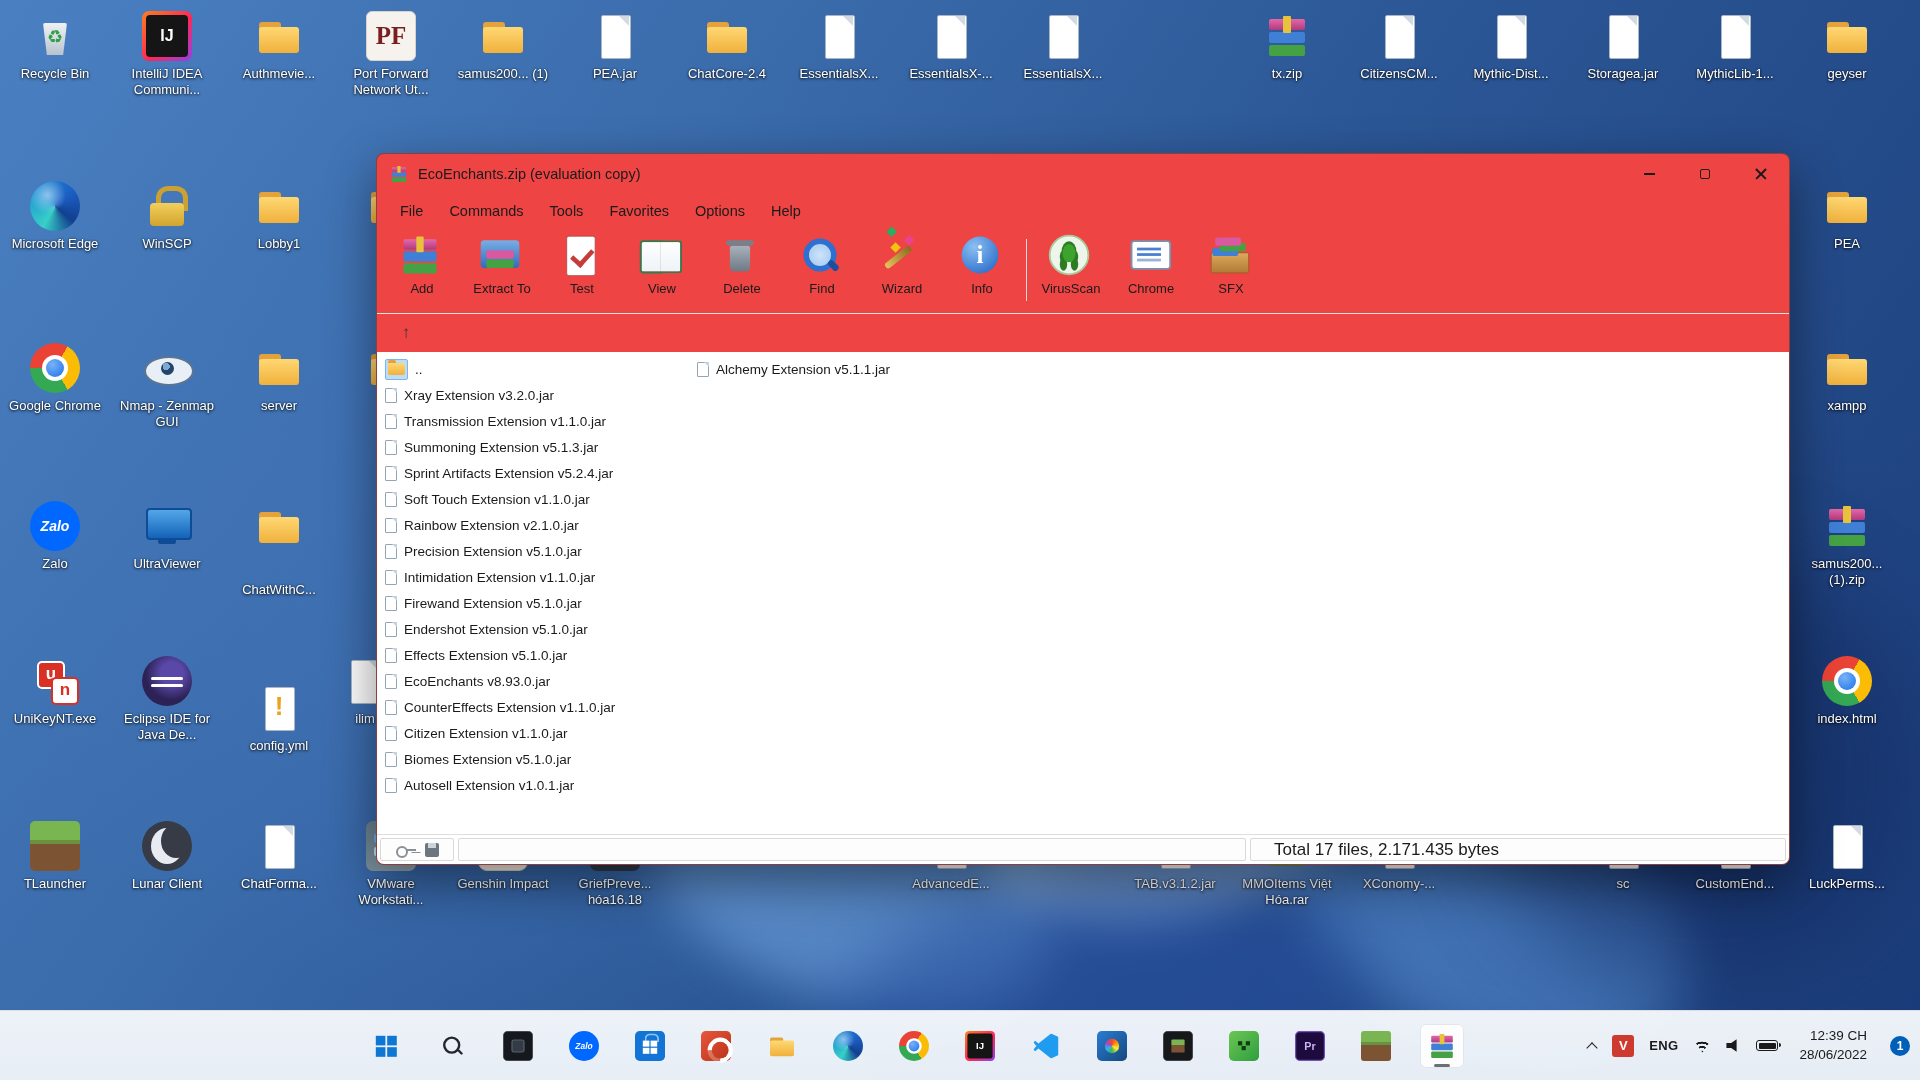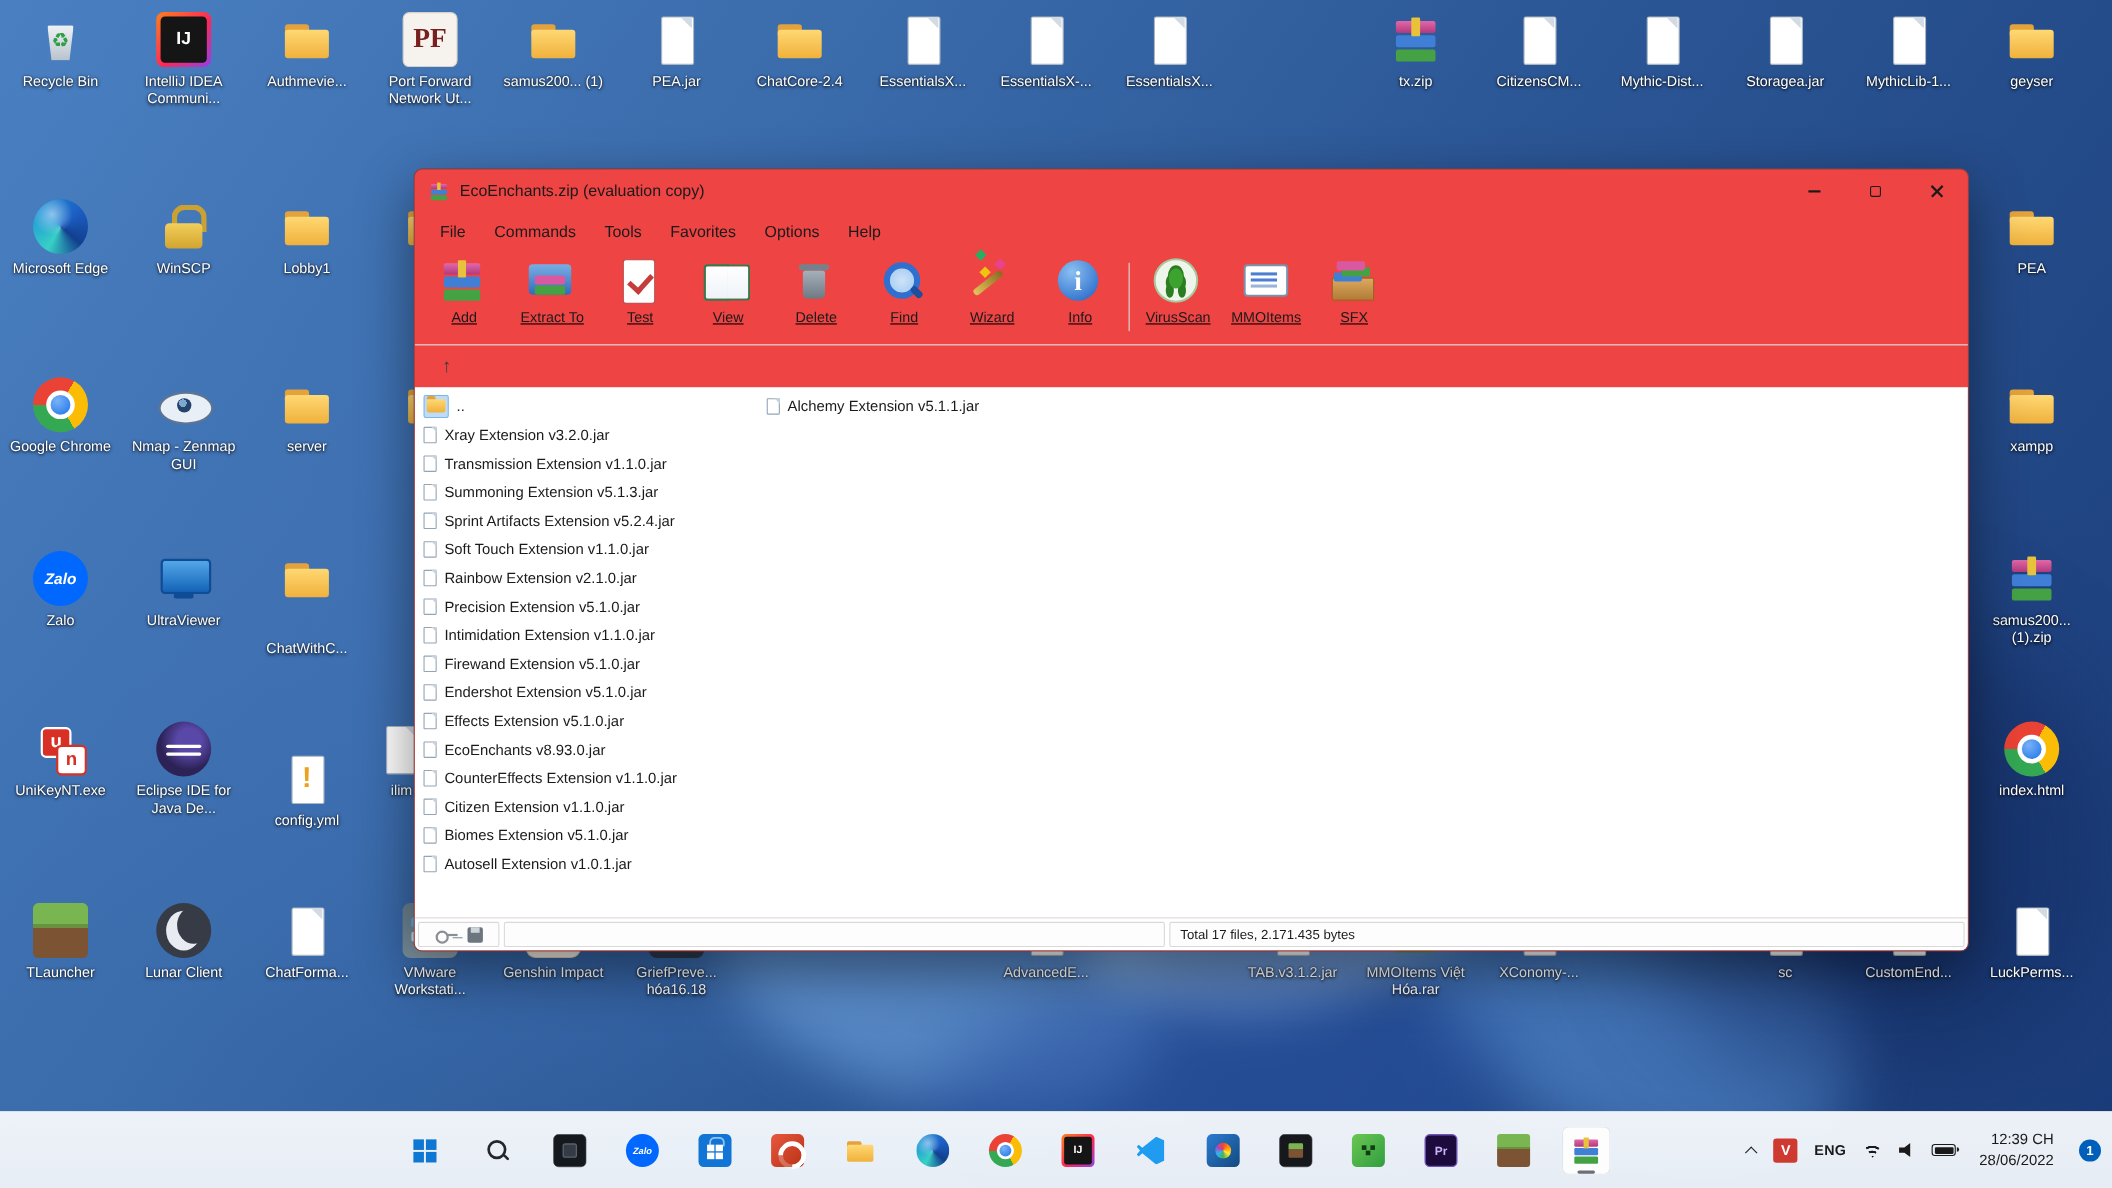--- a/index.html
+++ b/index.html
@@ -125,41 +125,41 @@
   .title { margin-left:9px; font-size:14.5px; color:#1a1a1a; }
   .win-controls { margin-left:auto; display:flex; height:100%; }
   .wc { width:56px; height:100%; display:flex; align-items:center; justify-content:center; position:relative; }
   .wc-min { width:11px; height:1.6px; background:#1a1a1a; }
   .wc-max { width:10px; height:10px; border:1.3px solid #1a1a1a; border-radius:2px; }
   .wc-x1,.wc-x2 { position:absolute; width:14px; height:1.6px; background:#1a1a1a; }
   .wc-x1 { transform:rotate(45deg); } .wc-x2 { transform:rotate(-45deg); }
   .menubar { height:34px; display:flex; align-items:center; padding-left:10px; flex:none; }
   .menu-item { padding:7px 13px; font-size:14.5px; color:#1a1a1a; border-radius:3px; }
   .toolbar { height:86px; display:flex; align-items:flex-start; padding:3px 0 0 5px; border-bottom:1px solid #e4e4e4; flex:none; }
-  .tb-btn { width:80px; height:80px; display:flex; flex-direction:column; align-items:center; padding-top:3px; border-radius:4px;text-decoration:underline; }
+  .tb-btn { width:80px; height:80px; display:flex; flex-direction:column; align-items:center; padding-top:3px; border-radius:4px; }
   .tb-glyph { display:flex; align-items:center; justify-content:center; margin-bottom:1px; }
   .tb-label { font-size:13px; color:#1a1a1a; }
   .tb-divider { width:1px; height:62px; background:#dcdcdc; margin:8px 4px 0 4px; }
   .uprow { height:38px; display:flex; align-items:center; padding-left:14px; flex:none; }
   .upbtn { width:30px; height:26px; display:flex; align-items:center; justify-content:center; border-radius:3px; }
   .uparrow { font-size:17px; color:#3a3a3a; }
   .filelist { flex:1; position:relative; background:#fff; }
   .fcol { position:absolute; top:4px; width:308px; }
   .c1 { left:4px; } .c2 { left:316px; }
   .fitem { height:26px; display:flex; align-items:center; gap:7px; padding-left:4px; font-size:13.5px; color:#1a1a1a; white-space:nowrap; }
   .fico { display:inline-block; width:12px; height:15px; background:#fff; border:1px solid #93a5b5; border-radius:1px; position:relative; flex:none; }
   .fico::after { content:""; position:absolute; right:-1px; top:-1px; border-top:5px solid #c7d2dd; border-left:5px solid transparent; }
   .fico-folder { display:inline-block; width:17px; height:12px; border-radius:2px; background:linear-gradient(#ffd873,#f0b13c); position:relative; flex:none; }
   .fico-folder::before { content:""; position:absolute; left:0; top:-3px; width:8px; height:3px; background:#e3a23b; border-radius:2px 2px 0 0; }
   .fsel { display:inline-flex; align-items:center; justify-content:center; width:23px; height:21px; background:#bcdcf8; border:1px solid #7fb4e8; border-radius:2px; flex:none; }
   .statusbar { height:30px; border-top:1px solid #dedede; display:flex; align-items:stretch; padding:3px; gap:4px; flex:none; background:#fff; }
   .st-box { border:1px solid #d9d9d9; border-radius:2px; background:#fdfdfd; display:flex; align-items:center; }
   .st-icons { width:74px; justify-content:center; gap:9px; }
   .st-mid { flex:1; }
-  .st-total { width:723px; padding-left:9px; font-size:12px; color:#1a1a1a; }
+  .st-total { width:536px; padding-left:23px; font-size:17px; color:#1a1a1a; }
   .st-key { display:inline-block; width:20px; height:12px; position:relative; }
   .st-key::before { content:""; position:absolute; left:0; top:2px; width:8px; height:8px; border:2.5px solid #8a8f96; border-radius:50%; }
   .st-key::after { content:""; position:absolute; left:10px; top:5px; width:10px; height:2.5px; background:#8a8f96; box-shadow:5px 2.5px 0 -0.5px #8a8f96; }
   .st-disk { display:inline-block; width:14px; height:14px; background:#6c7680; border-radius:2px; position:relative; }
   .st-disk::after { content:""; position:absolute; left:3px; top:0; width:8px; height:5px; background:#cdd4da; }
 
   
   .taskbar { position:absolute; left:0; right:0; bottom:0; height:70px; z-index:10;
     background:linear-gradient(rgba(243,247,251,.97),rgba(237,242,248,.97)); border-top:1px solid rgba(0,0,0,.06); }
   .tb-icons { position:absolute; left:364px; top:13px; display:flex; gap:22px; }
@@ -570,21 +570,21 @@
         <div class="tb-btn">
           <div class="tb-glyph s46">
             <div class="icbox ic-virusscan"></div>
           </div>
           <div class="tb-label">VirusScan</div>
         </div>
         <div class="tb-btn">
           <div class="tb-glyph s46">
             <div class="icbox ic-comment"></div>
           </div>
-          <div class="tb-label">MMOItems</div>
+          <div class="tb-label">Chrome</div>
         </div>
         <div class="tb-btn">
           <div class="tb-glyph s46">
             <div class="icbox ic-sfx"></div>
           </div>
           <div class="tb-label">SFX</div>
         </div>
       </div>
 
     <div class="uprow">

